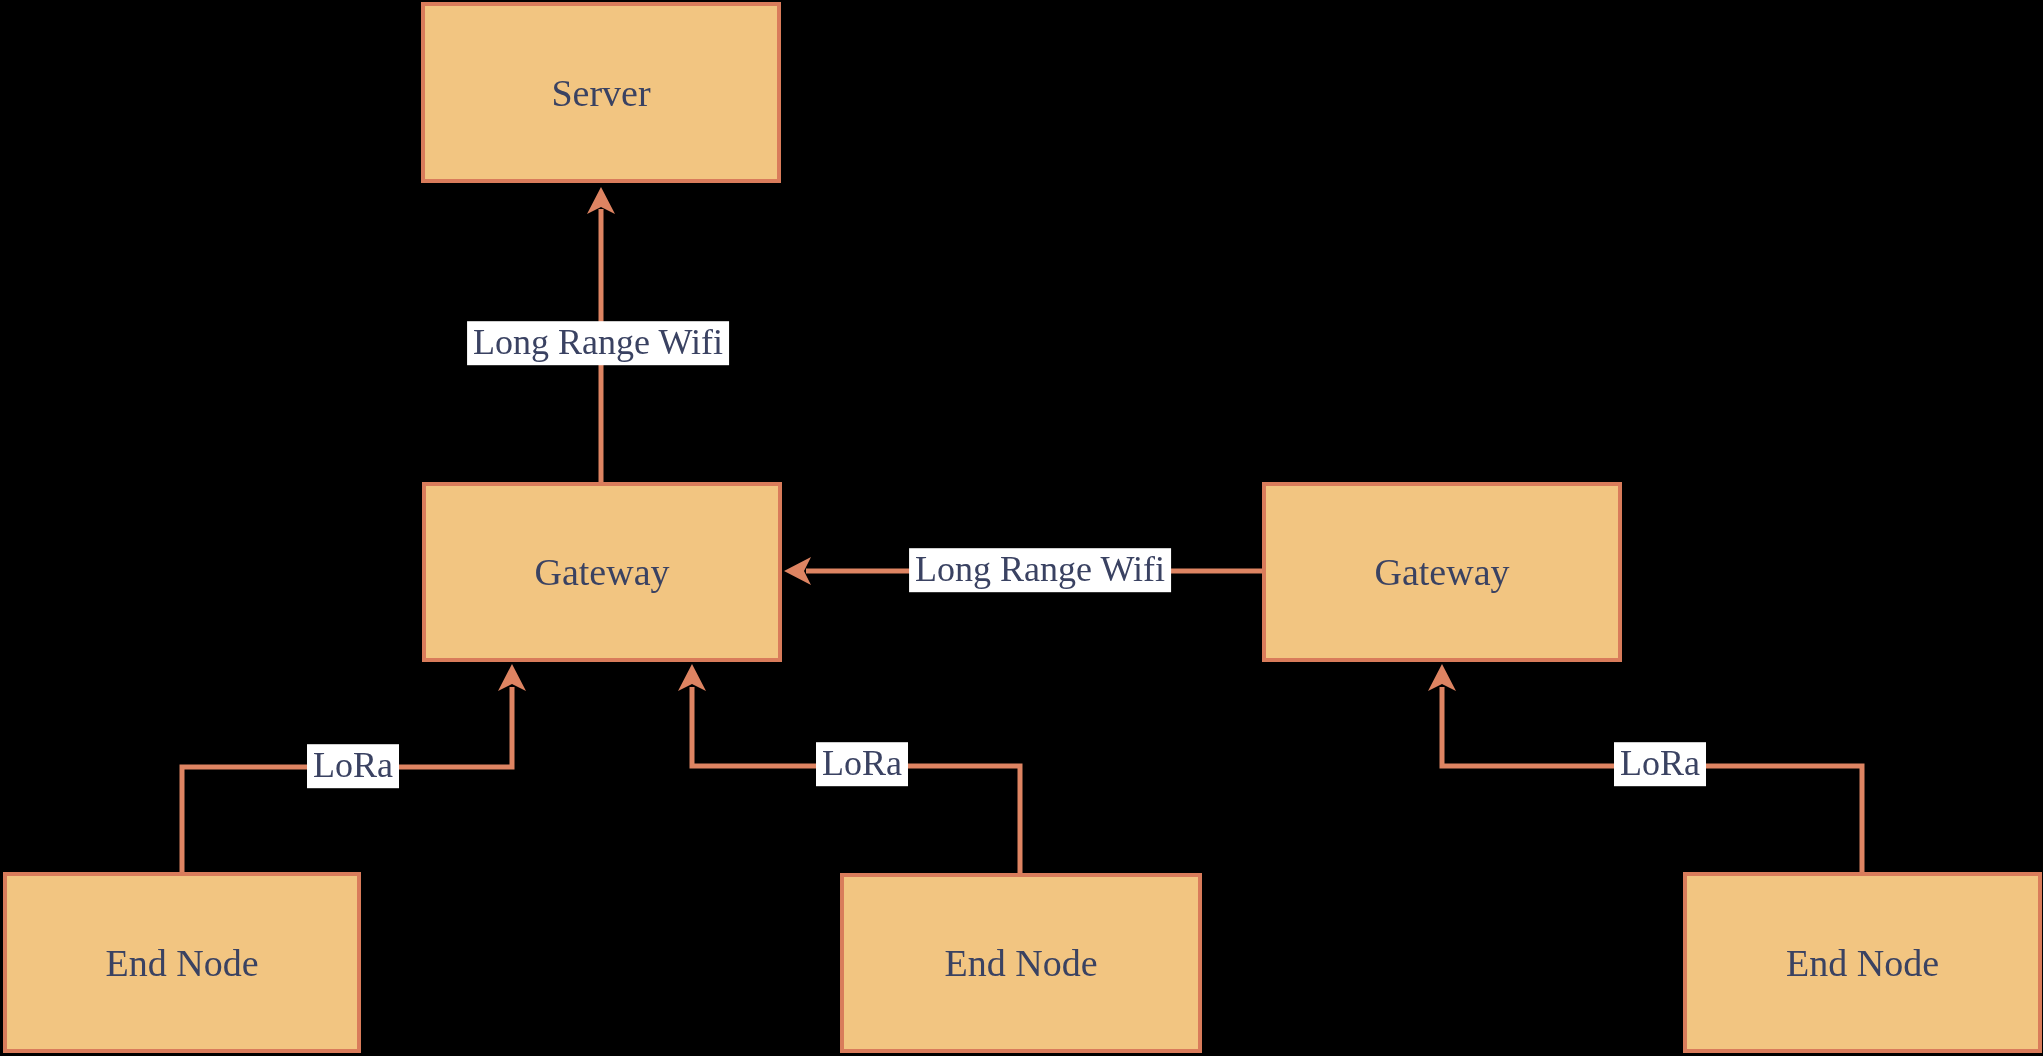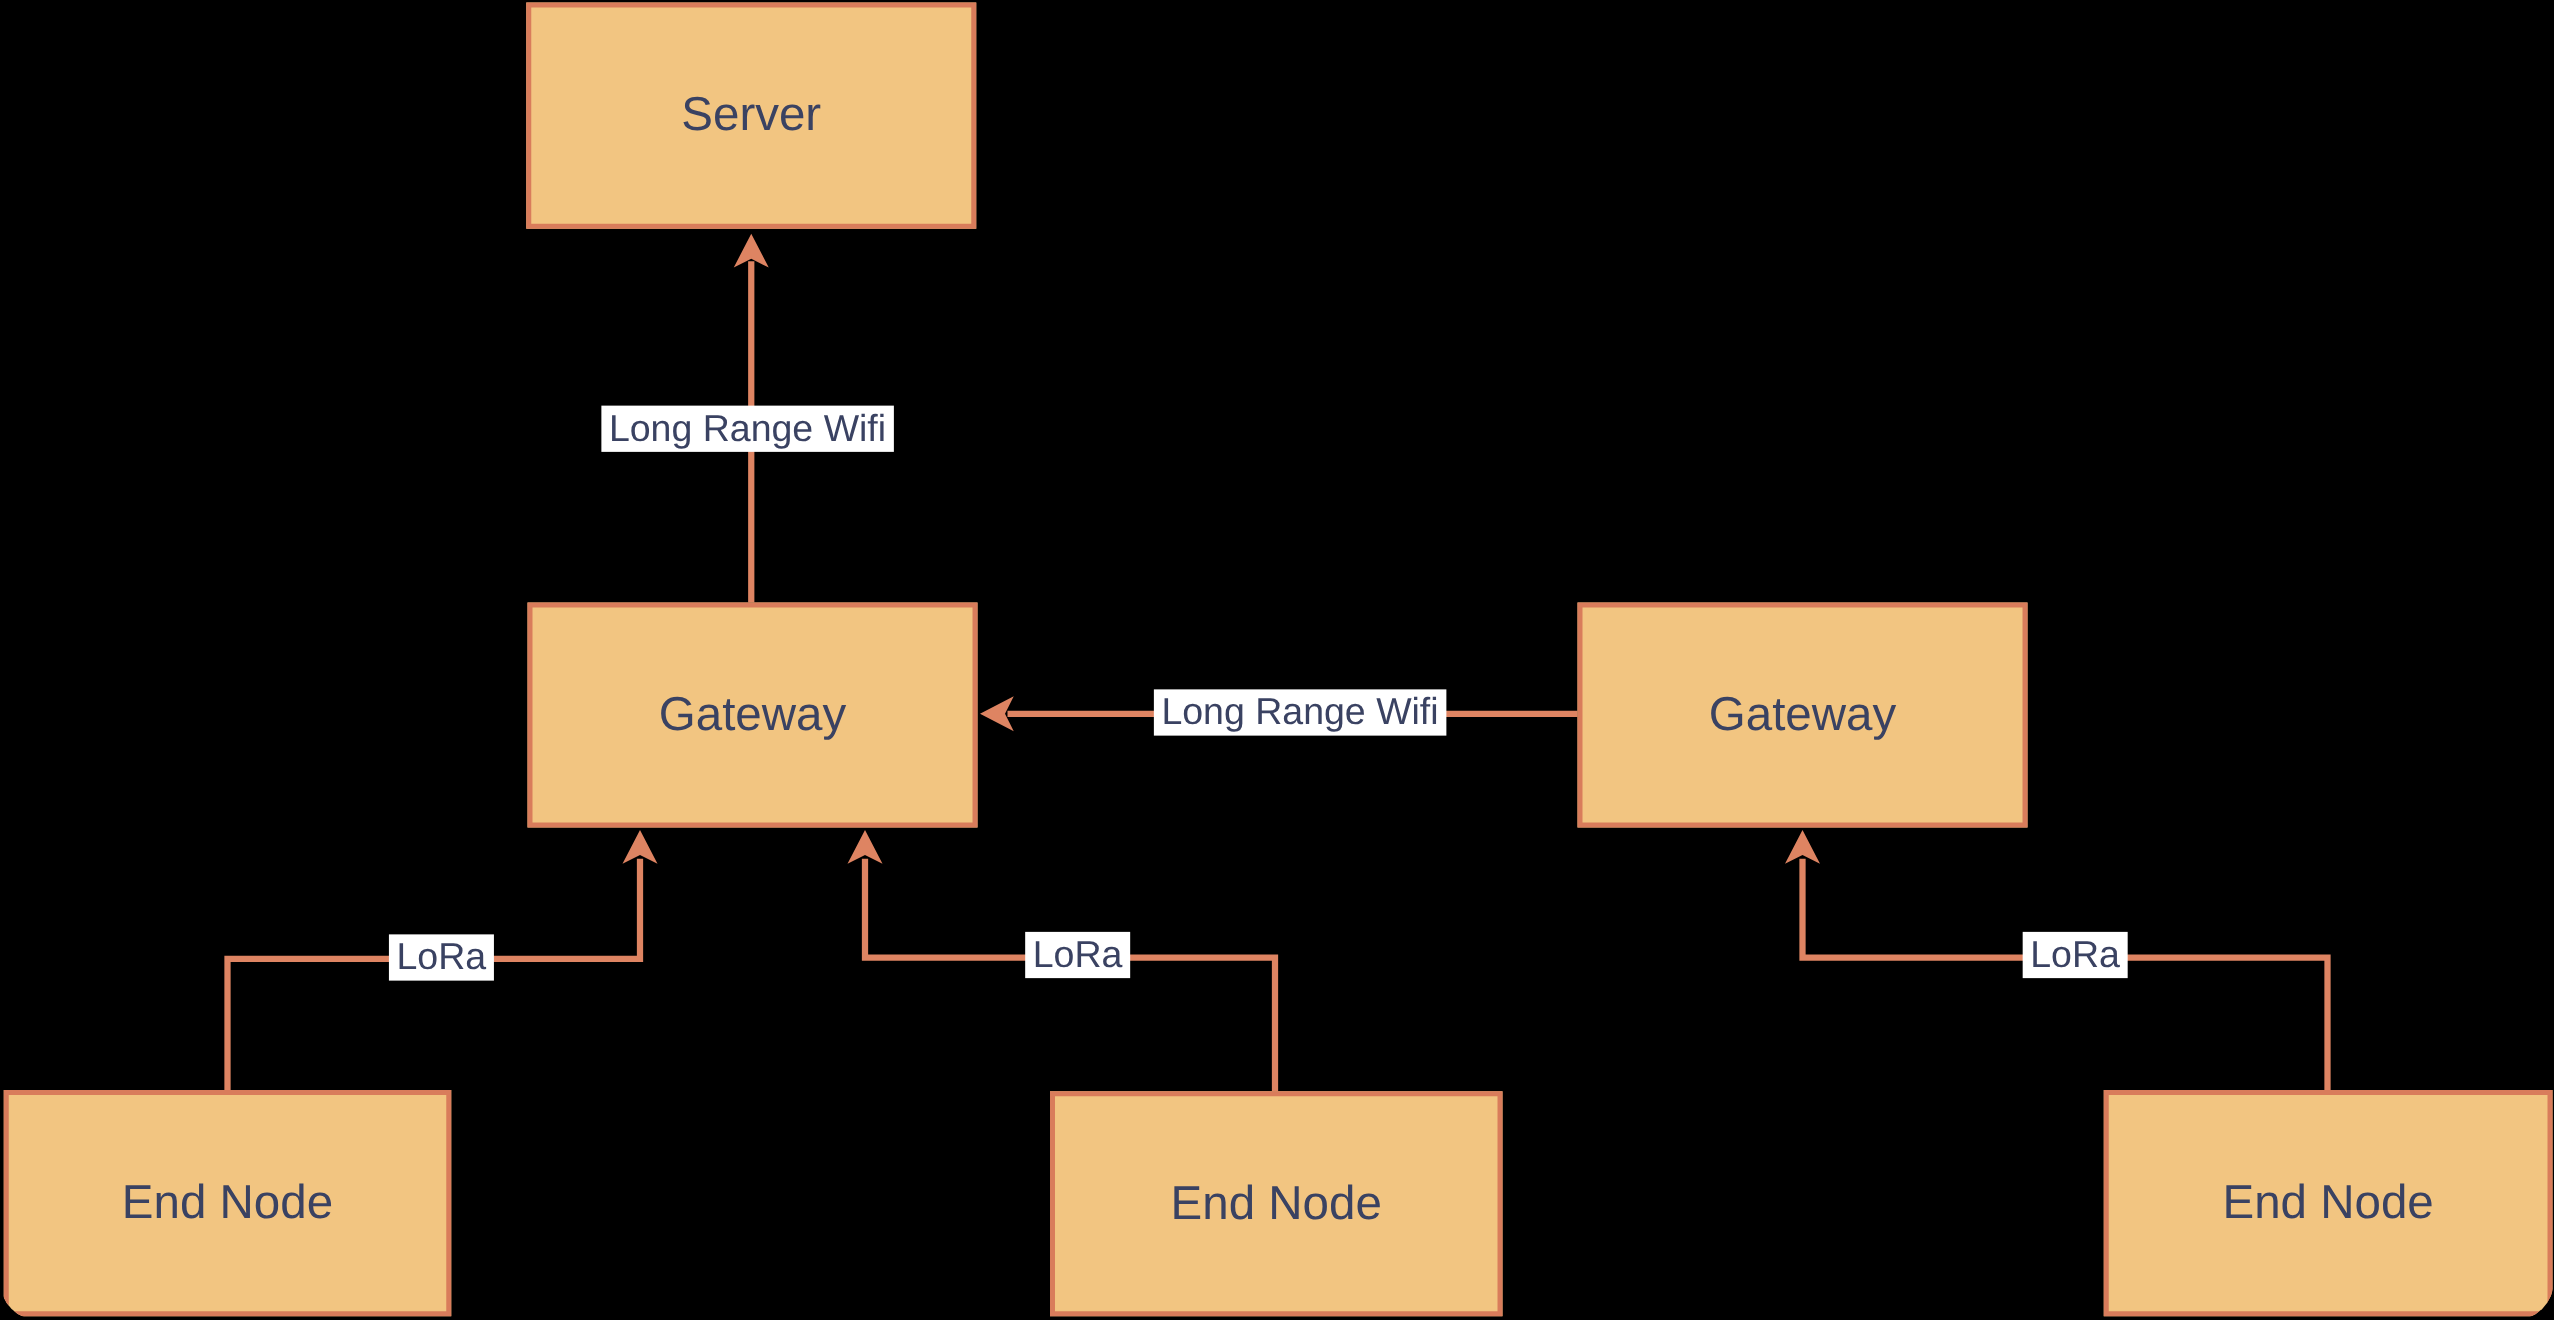--- a/index.html
+++ b/index.html
@@ -6,22 +6,21 @@
     margin: 0;
     padding: 0;
     background: #000;
   }
   #canvas {
     position: relative;
     width: 2043px;
     height: 1056px;
     background: var(--background, #000);
     overflow: hidden;
-    font-family: Liberation Sans, sans-serif;
-    border-radius: 31px;
+    font-family: Liberation Serif, serif;
   }
   #edge-layer {
     position: absolute;
     left: 0; top: 0;
     width: 2043px; height: 1056px;
     z-index: 1;
   }
   #edge-layer path {
     fill: none;
     stroke: var(--edge-color, #DE8462);
@@ -42,21 +41,21 @@
     align-items: center;
     justify-content: center;
     font-size: 38px;
     z-index: 2;
   }
   .edge-label {
     position: absolute;
     transform: translate(-50%, -50%);
     background: var(--label-bg, #FFFFFF);
     color: var(--label-text, #3A4262);
-    font-size: 30px;
+    font-size: 36px;
     line-height: 1.1;
     padding: 2px 6px;
     white-space: nowrap;
     z-index: 3;
   }
   
   #node-server        { left: 421px;  top: 2px;   width: 360px; height: 181px; }
   #node-gateway-left  { left: 422px;  top: 482px; width: 360px; height: 180px; }
   #node-gateway-right { left: 1262px; top: 482px; width: 360px; height: 180px; }
   #node-end-left      { left: 3px;    top: 872px; width: 358px; height: 181px; }

